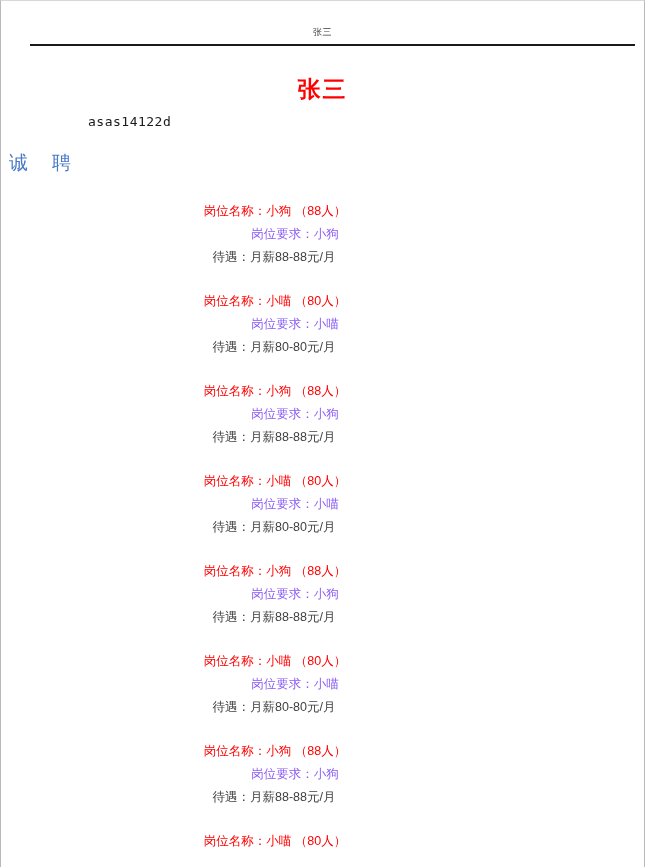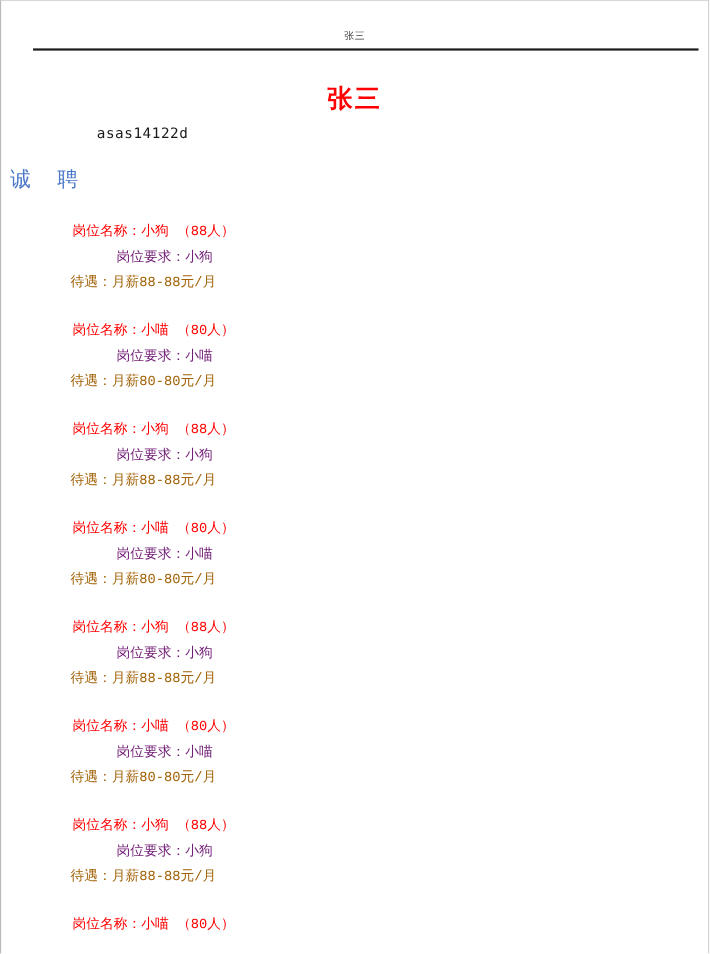--- a/index.html
+++ b/index.html
@@ -92,35 +92,36 @@
   .jobs {
     position: absolute;
     left: 64px;
     top: 200px;
     width: 420px;
   }
   .job-block {
     margin-bottom: 21px;
   }
   .job-line {
-    font-family: Liberation Mono, monospace;
+    font-family: Liberation Sans, sans-serif;
     font-size: 12.5px;
     line-height: 23px;
     white-space: nowrap;
+    text-align: center;
   }
   .job-line.name {
     color: #ff0000;
     padding-left: 2px;
   }
   .job-line.req {
-    color: #701a75;
+    color: #8b5cf6;
     margin-left: 42px;
   }
   .job-line.pay {
-    color: #a16207;
+    color: #404040;
   }
 </style>
 </head>
 <body>
 
 <div class="page">
   <div class="page-frame"></div>
 
   <div class="header-area">
     <div class="header-text">张三</div>

